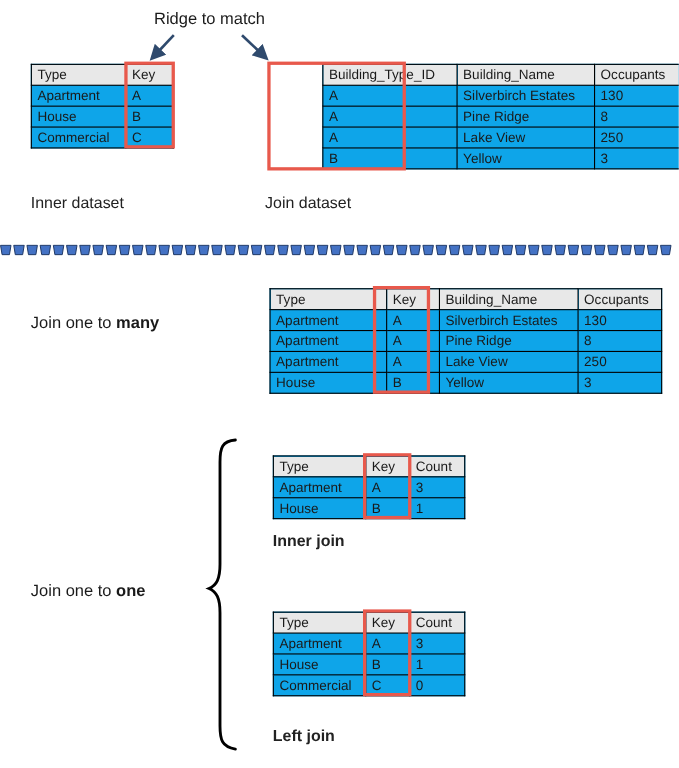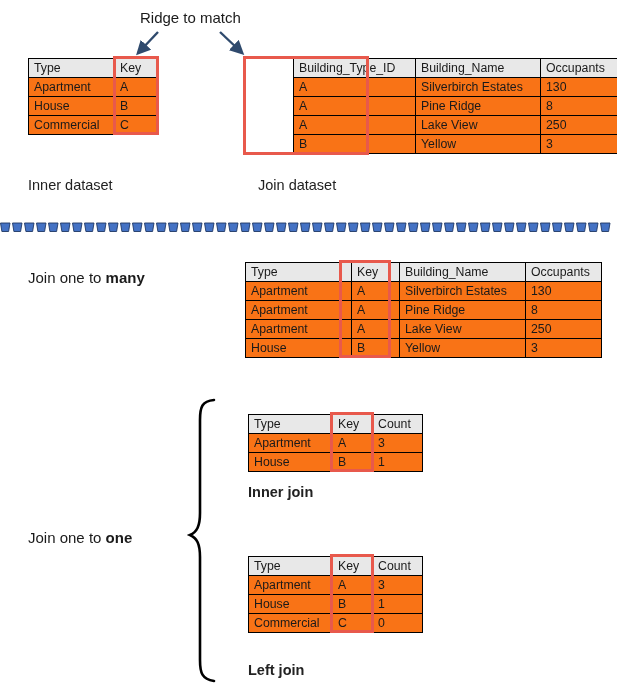--- a/index.html
+++ b/index.html
@@ -32,21 +32,21 @@
     white-space: nowrap;
     line-height: 1;
   }
   .join-title { font-size: 15px; white-space: nowrap; line-height: 1; }
   .join-title b { font-weight: bold; }
 
   
   table.dt {
     border-collapse: collapse;
     font-size: 12.3px;
-    background: #f97316;
+    background: #0ea5e9;
     table-layout: fixed;
   }
   table.dt th, table.dt td {
     border: 1px solid #000000;
     padding: 2px 5px;
     text-align: left;
     font-weight: normal;
     color: #1a1a1a;
     height: 16px;
     box-sizing: border-box;
@@ -168,21 +168,21 @@
       </tr>
       <tr>
         <td>B</td>
         <td>Yellow</td>
         <td>3</td>
       </tr>
     </tbody>
   </table>
 </div>
 <div class="keybox" style="left:243px; top:56px; width:126px; height:99px;"></div>
-<div class="abs label" style="left:258px; top:178px;text-align:right;">Join dataset</div>
+<div class="abs label" style="left:241px; top:178px;text-align:right;">Join dataset</div>
 
 <svg class="divider" viewBox="0 0 617 11" preserveAspectRatio="none">
   <g fill="#4472c4" stroke="#1f3864" stroke-width="0.9">
     <path d="M0.5,1 L10,1 L8.6,9.5 L1.9,9.5 Z"></path>
     <path d="M12.5,1 L22,1 L20.6,9.5 L13.9,9.5 Z"></path>
     <path d="M24.5,1 L34,1 L32.6,9.5 L25.9,9.5 Z"></path>
     <path d="M36.5,1 L46,1 L44.6,9.5 L37.9,9.5 Z"></path>
     <path d="M48.5,1 L58,1 L56.6,9.5 L49.9,9.5 Z"></path>
     <path d="M60.5,1 L70,1 L68.6,9.5 L61.9,9.5 Z"></path>
     <path d="M72.5,1 L82,1 L80.6,9.5 L73.9,9.5 Z"></path>
@@ -226,21 +226,21 @@
     <path d="M528.5,1 L538,1 L536.6,9.5 L529.9,9.5 Z"></path>
     <path d="M540.5,1 L550,1 L548.6,9.5 L541.9,9.5 Z"></path>
     <path d="M552.5,1 L562,1 L560.6,9.5 L553.9,9.5 Z"></path>
     <path d="M564.5,1 L574,1 L572.6,9.5 L565.9,9.5 Z"></path>
     <path d="M576.5,1 L586,1 L584.6,9.5 L577.9,9.5 Z"></path>
     <path d="M588.5,1 L598,1 L596.6,9.5 L589.9,9.5 Z"></path>
     <path d="M600.5,1 L610,1 L608.6,9.5 L601.9,9.5 Z"></path>
   </g>
 </svg>
 
-<div class="abs join-title" style="left:28px; top:270px;">
+<div class="abs join-title" style="left:28px; top:286px;">
   <span>Join one to </span><b>many</b>
 </div>
 
 <div class="abs" style="left:245px; top:262px;">
   <table class="dt" style="width:356px;">
     <colgroup>
         <col style="width:106px">
         <col style="width:48px">
         <col style="width:126px">
         <col style="width:76px">

